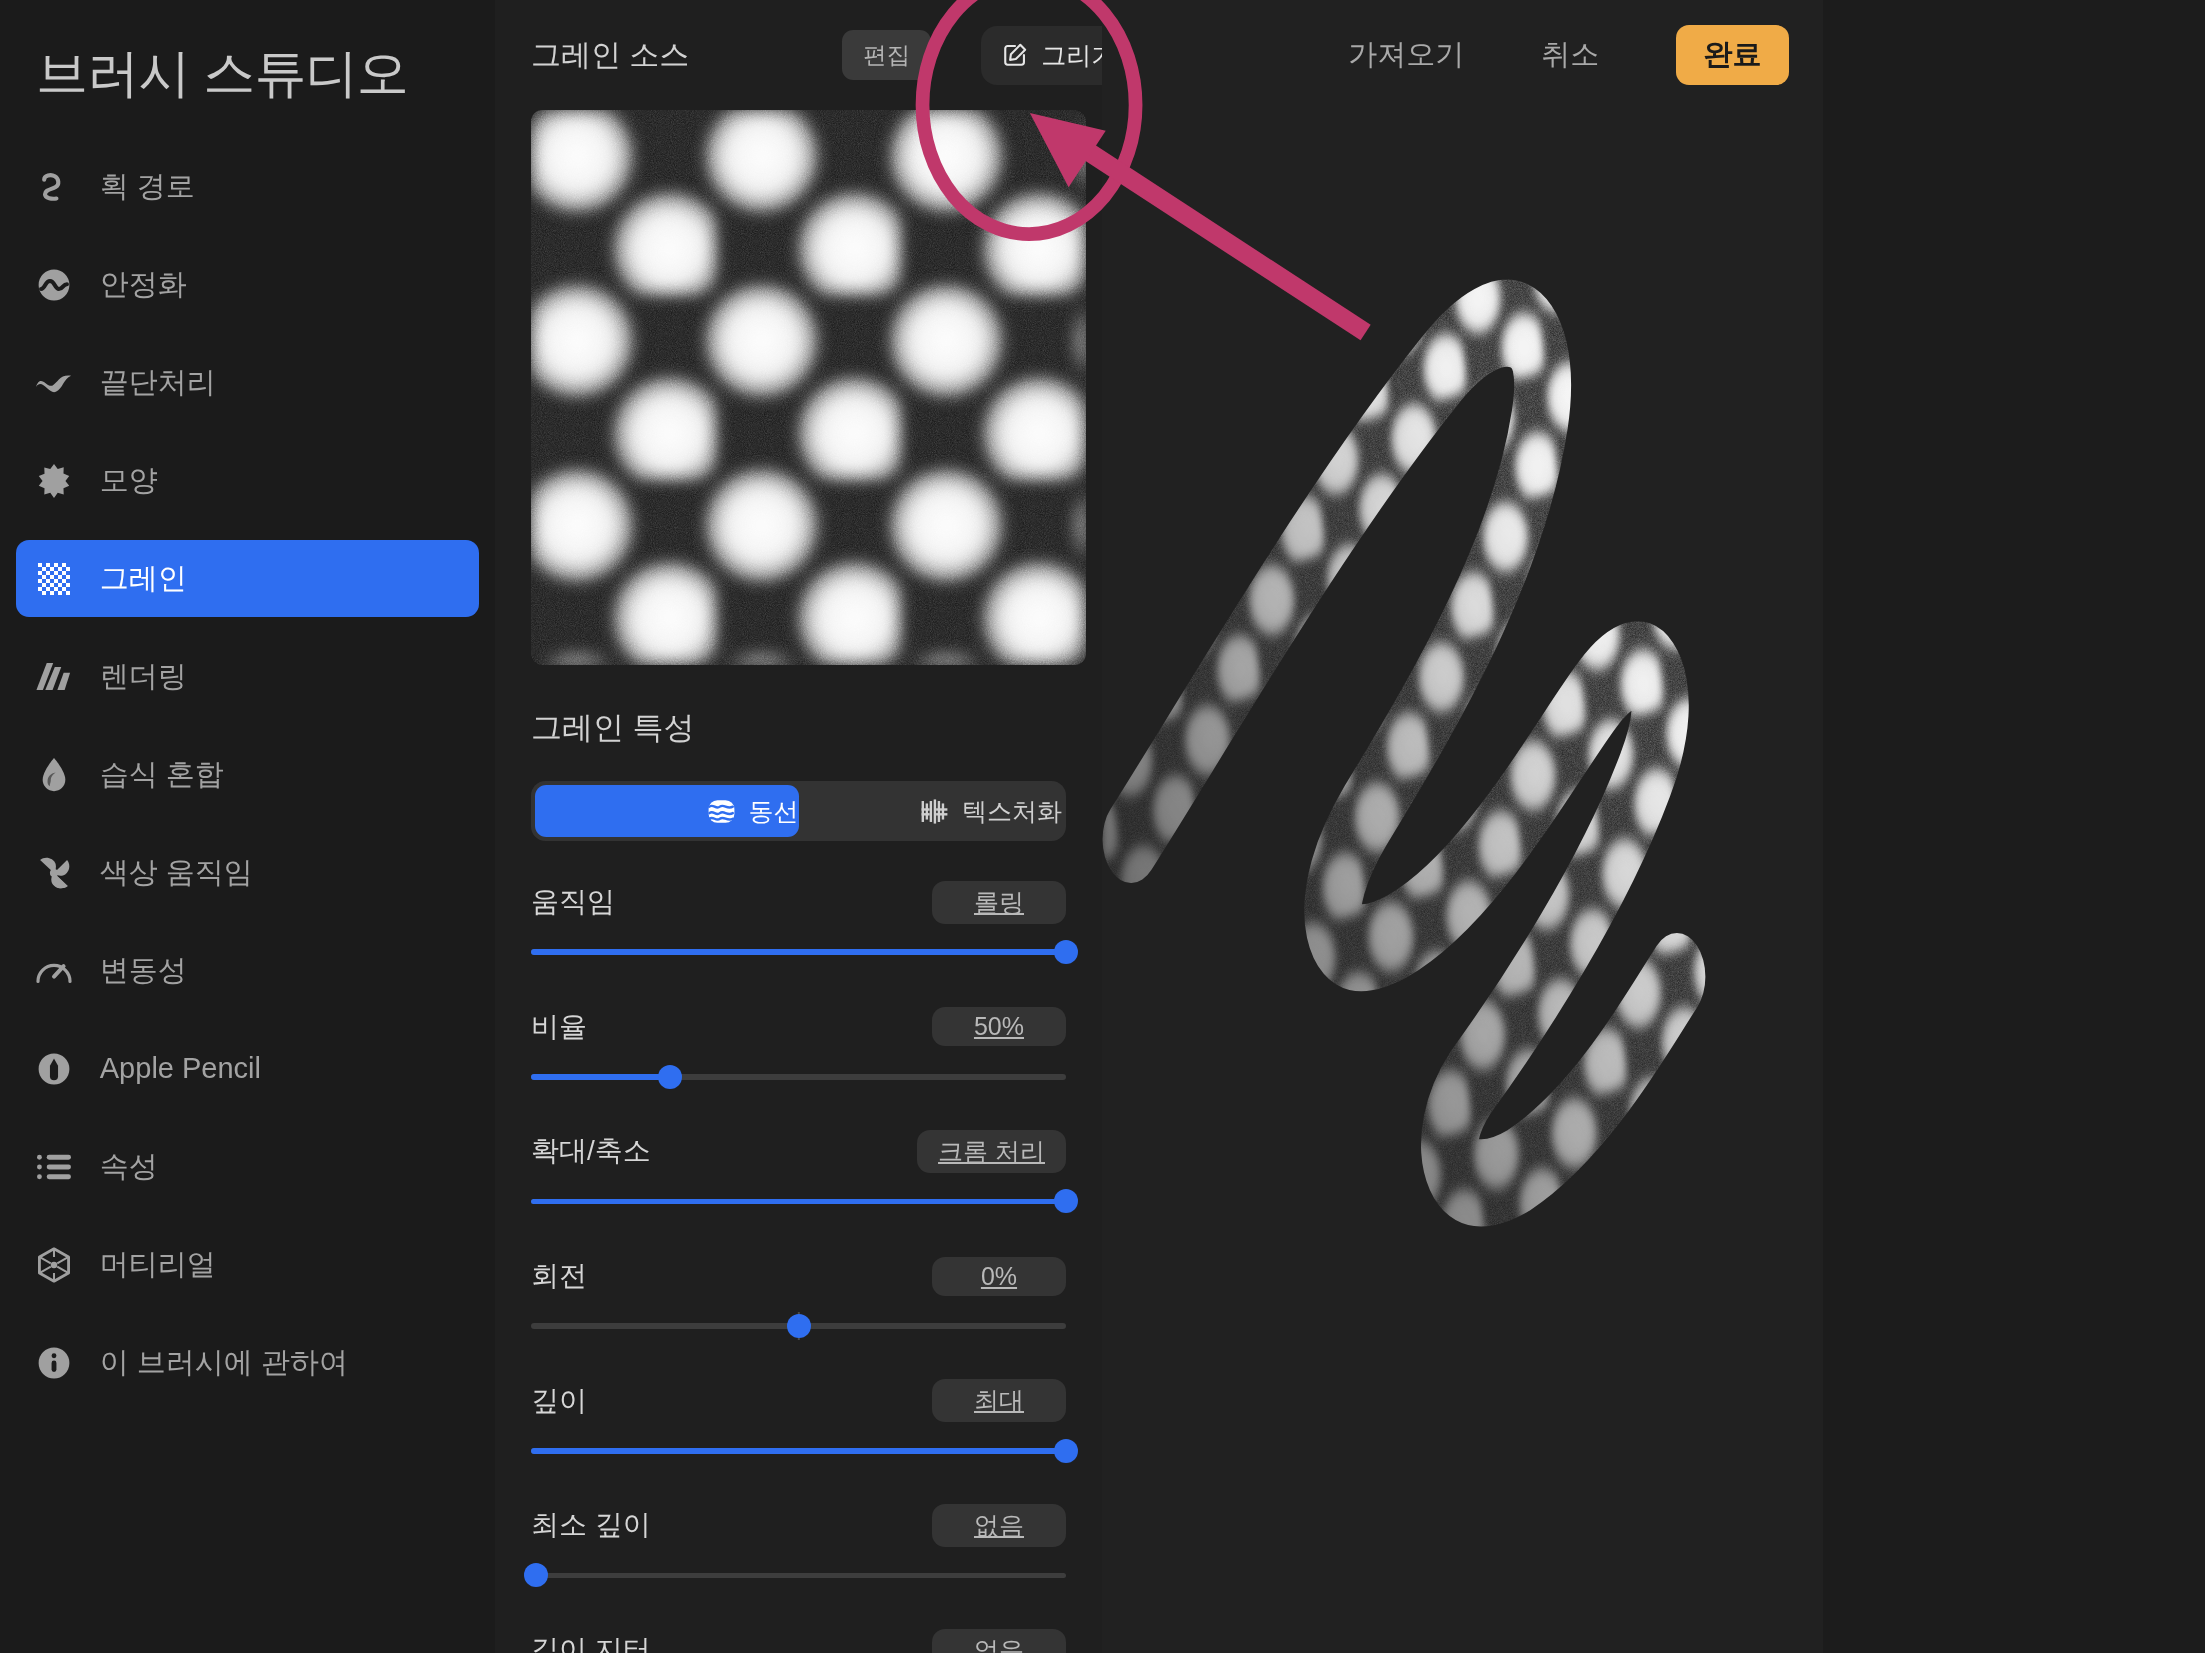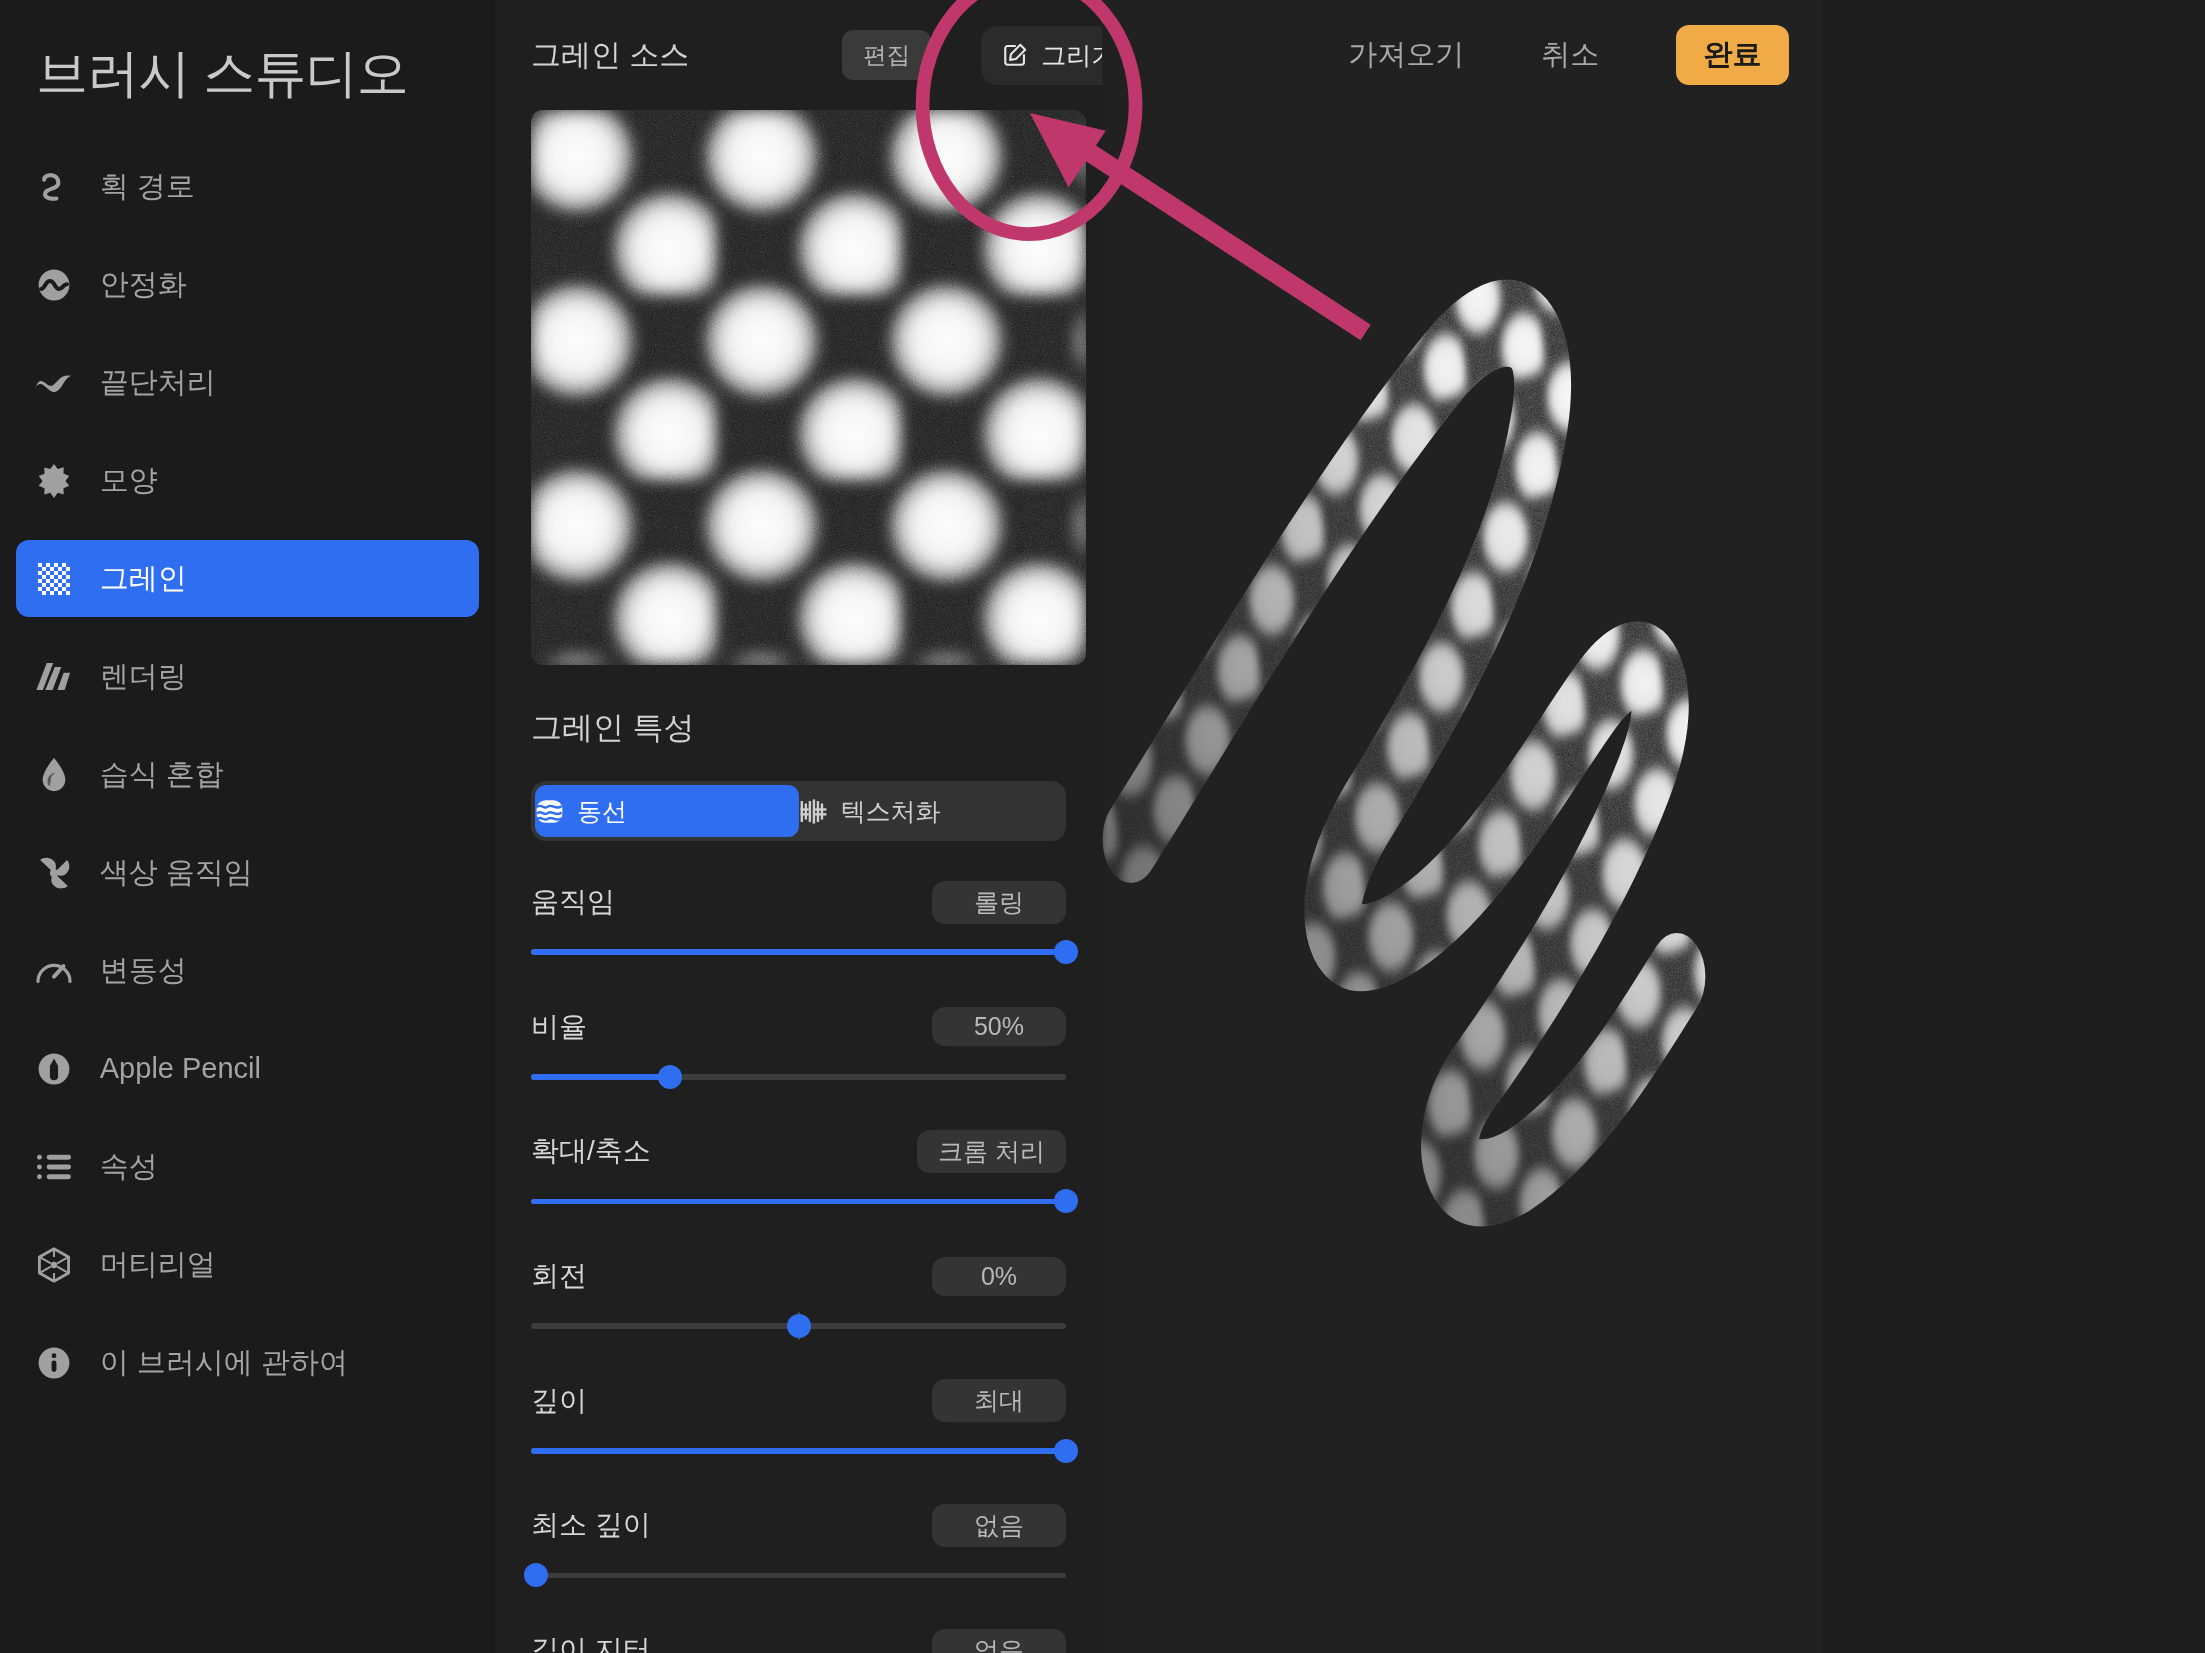--- a/index.html
+++ b/index.html
@@ -118,21 +118,21 @@
   .segmented {
     display: flex;
     background: #333333;
     border-radius: 14.5px;
     padding: 4px;
     height: 60px;
     width: 100%;
   }
   .seg {
     flex: 1;
-    display: flex; align-items: center; justify-content: flex-start;
+    display: flex; align-items: center; justify-content: flex-end;
     gap: 13px;
     border-radius: 11.3px;
     color: #cfcfcf;
     font-size: 25px;
     cursor: pointer;
   }
   .seg.active { background: #2f6ef0; color: #fff; }
   .seg svg { flex: 0 0 auto; }
 
   
@@ -148,20 +148,21 @@
   }
   .slider-value {
     background: #343434;
     color: #b9b9b9;
     border-radius: 13px;
     font-size: 25px;
     padding: 5px 21px;
     min-width: 134px;
     text-align: center;
     cursor: pointer;
+    text-decoration: underline;
   }
   .slider-track-wrap {
     position: relative;
     height: 27.4px;
     margin-top: 11.3px;
     display: flex; align-items: center;
     cursor: pointer;
   }
   .track {
     position: absolute; left: 0; right: 0;

